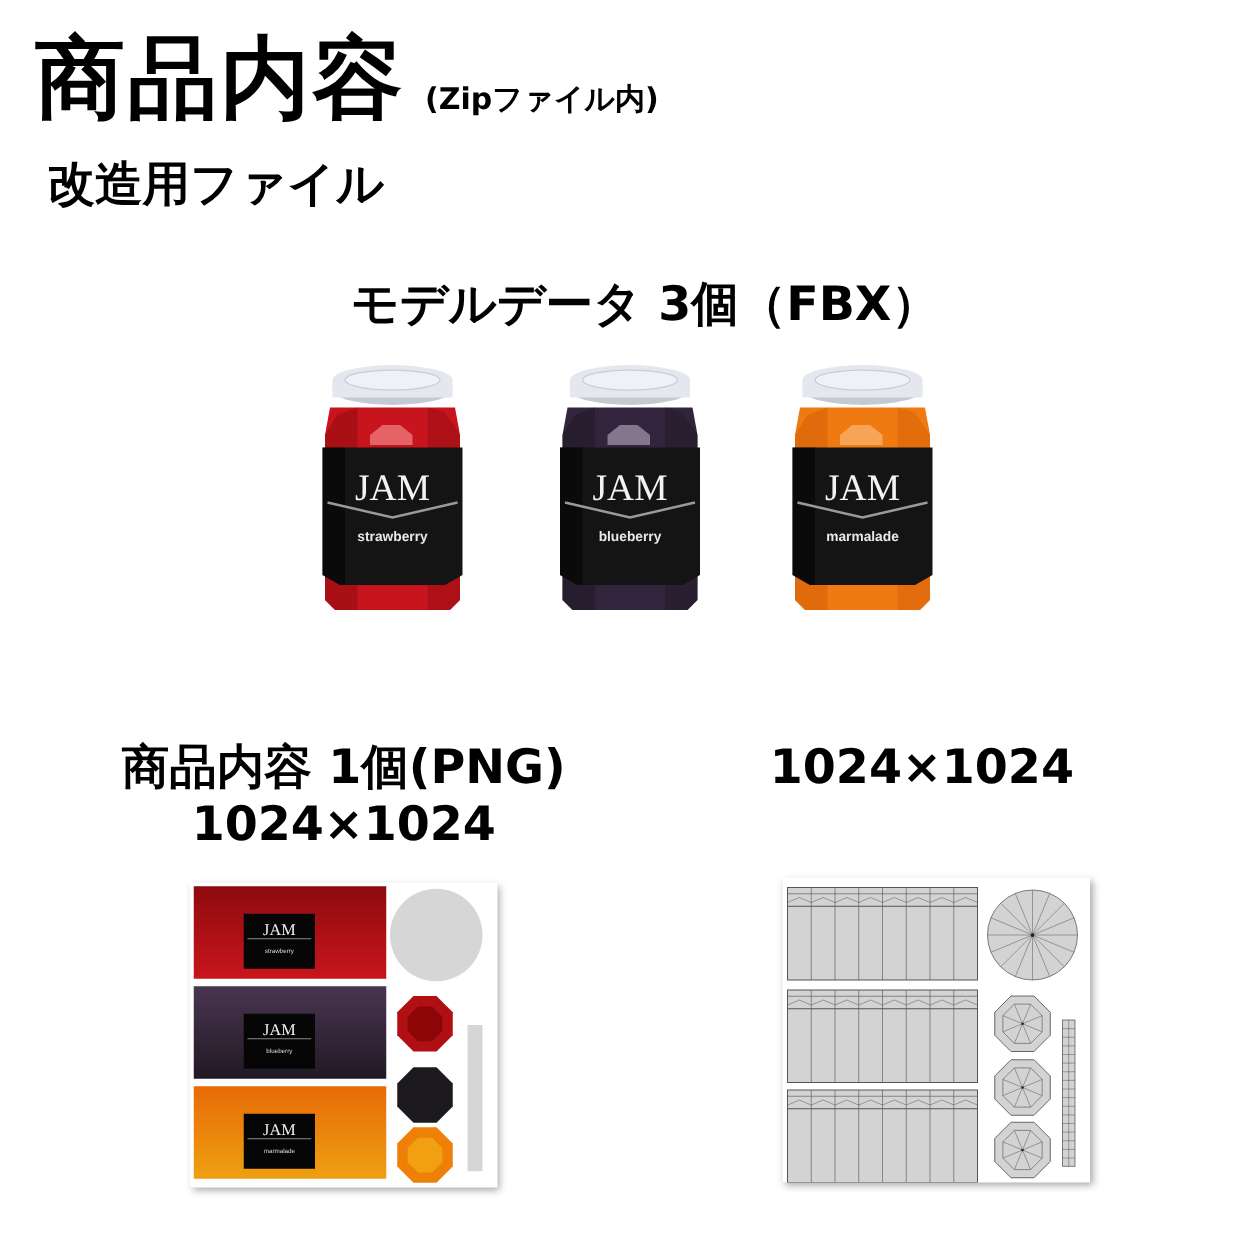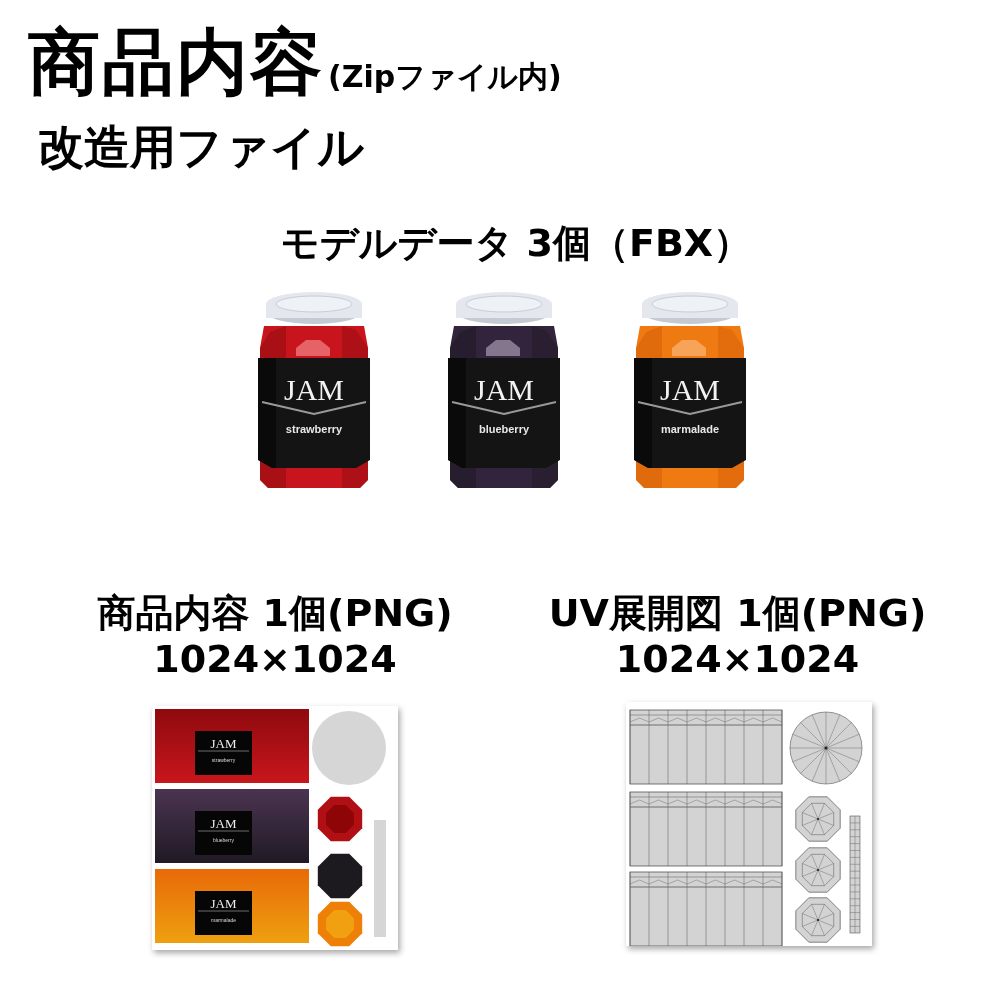--- a/index.html
+++ b/index.html
@@ -1,22 +1,22 @@
 <!DOCTYPE html>
 <html><head>
 <meta charset="utf-8">
 <style>
   * { box-sizing: border-box; margin: 0; padding: 0; }
   html, body { width: 1000px; height: 1000px; background: #ffffff; overflow: hidden; }
   body { position: relative; font-family: "DejaVu Sans", "Liberation Sans", sans-serif; color: #000; }
 
   .title { position: absolute; left: 28px; top: 14px; white-space: nowrap; }
   .title .main { font-size: 72px; font-weight: bold; letter-spacing: 2px; line-height: 96px; }
-  .title .sub { font-size: 30px; font-weight: bold; margin-left: 4px; }
-  .subtitle { position: absolute; left: 38px; top: 122px; font-size: 46px; font-weight: bold; line-height: 50px; }
+  .title .sub { font-size: 24px; font-weight: bold; margin-left: 16px; }
+  .subtitle { position: absolute; left: 38px; top: 122px; font-size: 38px; font-weight: bold; line-height: 50px; }
 
   .models-heading { position: absolute; left: 0; width: 1000px; top: 218px; text-align: center; font-size: 38px; font-weight: bold; line-height: 50px; margin-left: 16px; }
 
   .jars { position: absolute; top: 290px; left: 0; width: 1000px; height: 212px; }
   .jar { position: absolute; top: 0; width: 116px; height: 206px; }
   .jar svg { display: block; }
 
   .col-heading { position: absolute; top: 590px; text-align: center; font-size: 38px; font-weight: bold; line-height: 46px; white-space: nowrap; }
   .col-heading div { display: block; }
   .col-left { left: 50px; width: 450px; }
@@ -88,21 +88,20 @@
     <ellipse cx="58" cy="14" rx="38" ry="8" fill="#eef1f5" stroke="#c8ccd4" stroke-width="1"></ellipse>
   </svg>
     </div>
 </div>
 
 <div class="col-heading col-left">
   <div>商品内容 1個(PNG)</div>
   <div>1024×1024</div>
 </div>
 <div class="col-heading col-right">
-  <div>UV展開図 1個(PNG)</div>
   <div>1024×1024</div>
 </div>
 
 <div class="sheet tex" id="tex-sheet"><svg width="246" height="244" viewBox="0 0 246 244">
       <defs>
         <linearGradient id="g0" x1="0" y1="0" x2="0" y2="1">
           <stop offset="0" stop-color="#8e0a0e"></stop>
           <stop offset="1" stop-color="#c8161c"></stop>
         </linearGradient>
         <linearGradient id="g1" x1="0" y1="0" x2="0" y2="1">

